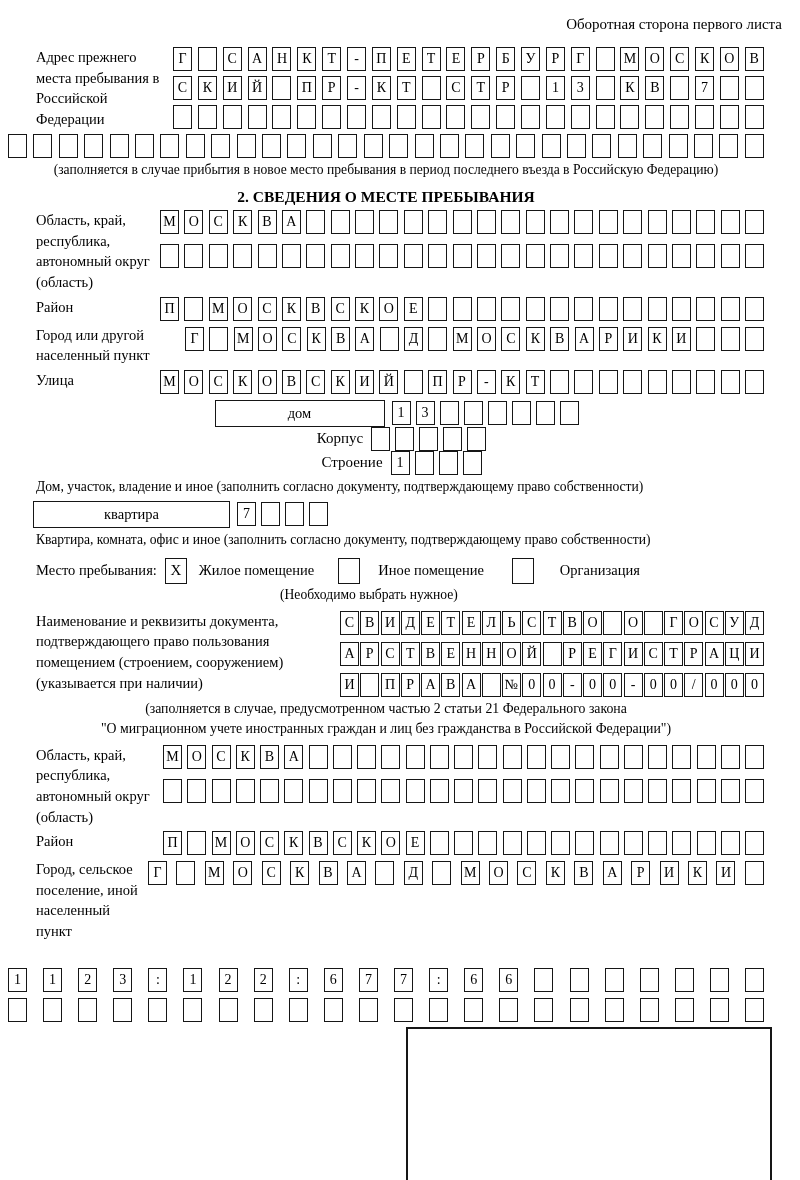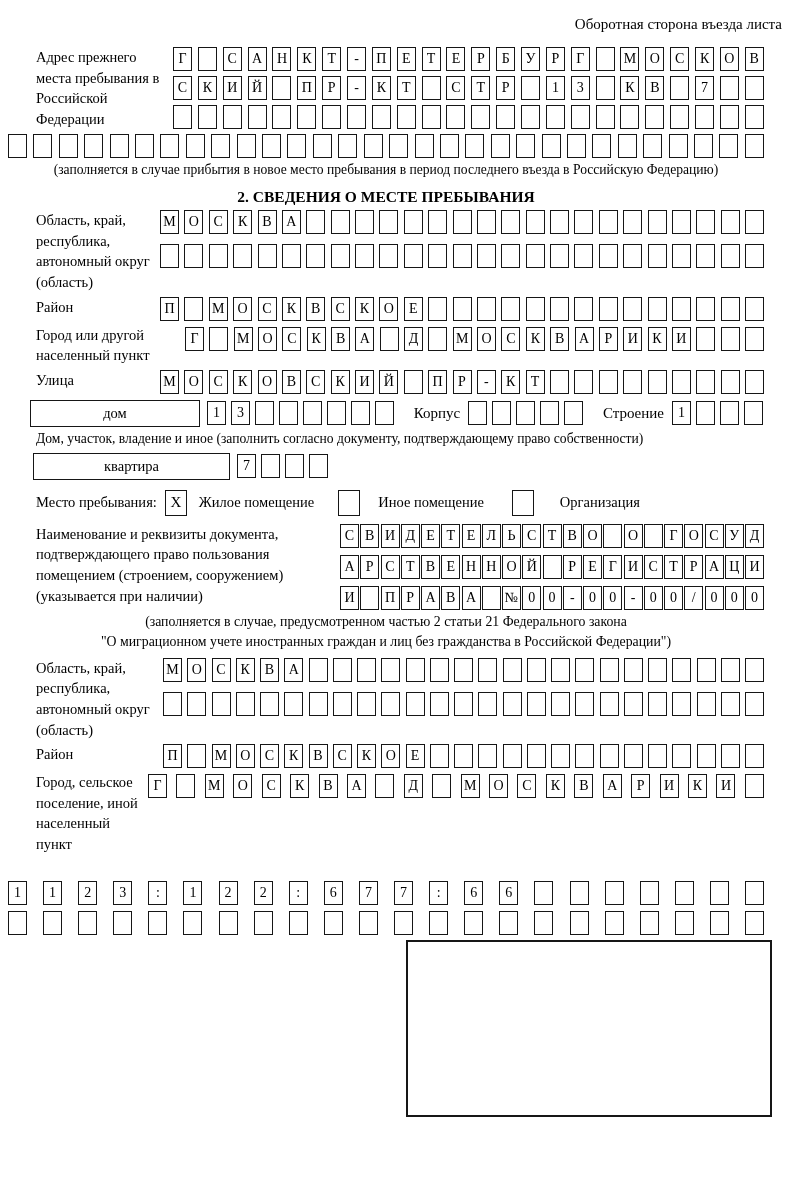--- a/index.html
+++ b/index.html
@@ -10,42 +10,42 @@
   
   .field{display:flex;align-items:flex-start;margin-top:4px;}
   .flabel{font-size:14.5px;line-height:1.42;box-sizing:border-box;padding-left:28px;flex:none;}
   .cellsWrap{flex:1;display:flex;flex-direction:column;gap:5px;}
   .cells{display:flex;justify-content:space-between;width:100%;}
   .cell{width:19px;height:24px;border:1.5px solid #161616;box-sizing:border-box;display:flex;align-items:center;justify-content:center;font-size:14px;flex:none;background:#fff;}
   .fullrow{margin-top:5px;}
   .caption{font-size:13.6px;text-align:center;margin-top:4px;}
   .sec-title{font-weight:bold;text-align:center;font-size:15.5px;margin:10px 0 4px 0;}
   
-  .houserow{display:flex;align-items:center;margin-top:6px;padding-left:22px;justify-content:space-between;padding-right:1px;}
+  .houserow{display:flex;align-items:center;margin-top:6px;padding-left:22px;justify-content:space-between;padding-right:1px;flex-direction:column;}
   .hgroup{display:flex;align-items:center;}
   .widebox{border:1.5px solid #161616;height:27px;box-sizing:border-box;display:flex;align-items:center;justify-content:center;font-size:14.5px;background:#fff;}
   .tight{display:flex;gap:5px;margin-left:7px;}
   .inlineLbl{font-size:15px;margin:0 8px 0 10px;}
   .aptrow{display:flex;align-items:center;margin-top:6px;padding-left:25px;}
   
   .stayrow{display:flex;align-items:center;margin-top:10px;padding-left:28px;}
   .checkcell{width:22px;height:26px;border:1.5px solid #161616;box-sizing:border-box;display:flex;align-items:center;justify-content:center;font-size:15px;flex:none;background:#fff;}
   .stayrow .optlbl{font-size:14.5px;}
   .choose-note{font-size:13.6px;margin-top:3px;padding-left:272px;}
   
   .fact-cap{font-size:13.8px;text-align:center;line-height:1.45;margin-top:2px;}
   
   .markwrap{margin-left:398px;width:366px;margin-top:5px;}
   .markbox{height:177px;border:2px solid #161616;box-sizing:border-box;background:#fff;}
 </style>
 </head>
 <body>
 
 <div class="page">
-  <div class="hdr-note">Оборотная сторона въезда листа</div>
+  <div class="hdr-note">Оборотная сторона первого листа</div>
 
   <div class="content">
 
     <div class="field" style="margin-top:14px;">
       <div class="flabel" style="width:165px;">Адрес прежнего места пребывания в Российской Федерации</div>
       <div class="cellsWrap">
         <div class="cells">
             <div class="cell">Г</div>
             <div class="cell"></div>
             <div class="cell">С</div>
@@ -351,30 +351,32 @@
 
     <div class="aptrow">
       <div class="widebox" style="width:197px;">квартира</div>
       <div class="tight">
           <div class="cell">7</div>
           <div class="cell"></div>
           <div class="cell"></div>
           <div class="cell"></div>
         </div>
     </div>
+    <div class="caption" style="text-align:left;padding-left:28px;">Квартира, комната, офис и иное (заполнить согласно документу, подтверждающему право собственности)</div>
 
     <div class="stayrow">
       <span class="optlbl">Место пребывания:</span>
       <span class="checkcell" style="margin-left:8px;">X</span>
       <span class="optlbl" style="margin-left:12px;">Жилое помещение</span>
       <span class="checkcell" style="margin-left:24px;"></span>
       <span class="optlbl" style="margin-left:18px;">Иное помещение</span>
       <span class="checkcell" style="margin-left:28px;"></span>
       <span class="optlbl" style="margin-left:26px;">Организация</span>
     </div>
+    <div class="choose-note">(Необходимо выбрать нужное)</div>
 
     <div class="field" style="margin-top:8px;gap:35px;">
       <div class="flabel" style="width:297px;">Наименование и реквизиты документа, подтверждающего право пользования помещением (строением, сооружением) (указывается при наличии)</div>
       <div class="cellsWrap" style="gap:7px;">
         <div class="cells">
             <div class="cell">С</div>
             <div class="cell">В</div>
             <div class="cell">И</div>
             <div class="cell">Д</div>
             <div class="cell">Е</div>

